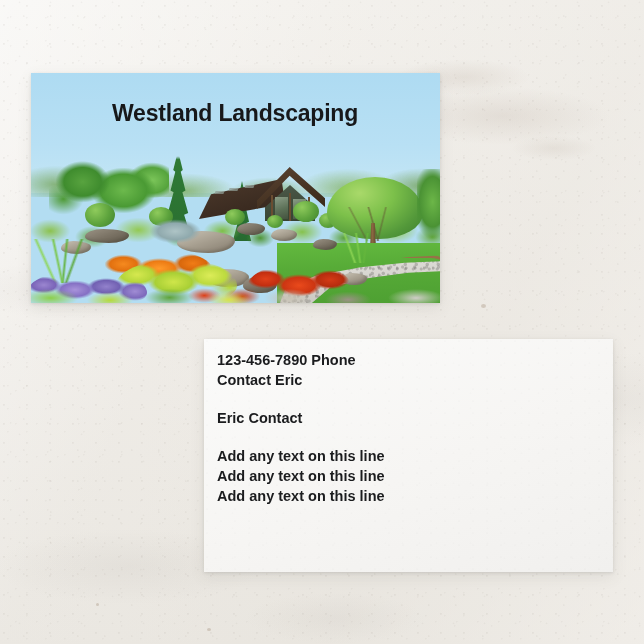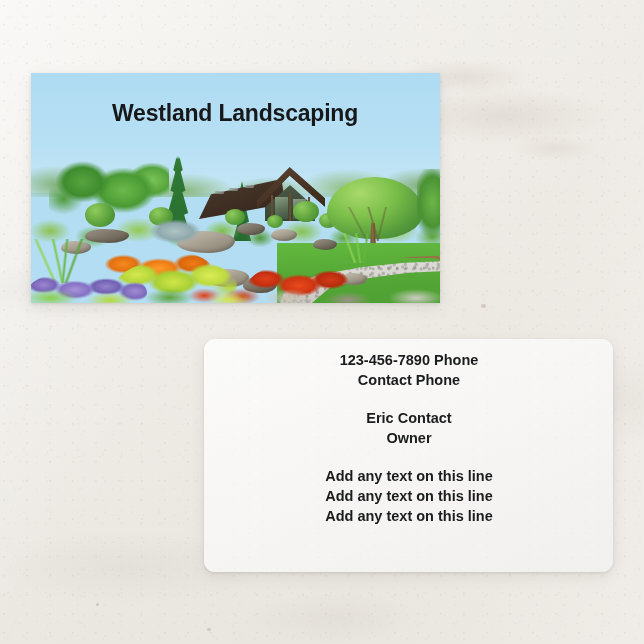--- a/index.html
+++ b/index.html
@@ -58,21 +58,20 @@
     background: rgba(150,126,104,0.30);
   }
 
   
   .card {
     position: absolute;
     background: #f6f5f3;
     box-shadow:
       0 1px 3px rgba(90,85,78,0.16),
       0 5px 14px rgba(90,85,78,0.10);
-    text-align: center;
   }
 
   
   #card-front {
     left: 31px;
     top: 73px;
     width: 409px;
     height: 230px;
     overflow: hidden;
   }
@@ -334,21 +333,20 @@
   #card-back {
     left: 204px;
     top: 339px;
     width: 409px;
     height: 233px;
     background:
       radial-gradient(circle at 22% 18%, rgba(0,0,0,0.012) 0.6px, transparent 1.2px),
       radial-gradient(circle at 68% 62%, rgba(0,0,0,0.010) 0.6px, transparent 1.2px),
       linear-gradient(158deg, #fbfbfa 0%, #f6f5f3 55%, #f1f0ee 100%);
     background-size: 14px 12px, 17px 15px, 100% 100%;
-    border-radius: 11px;
   }
   #back-text {
     position: absolute;
     left: 13px;
     top: 11px;
     right: 12px;
   }
   .line {
     font-size: 14.5px;
     font-weight: bold;
@@ -433,24 +431,23 @@
       <div class="ph" id="fg-bottom"></div>
 
     </div>
 
     <div id="card-title">Westland Landscaping</div>
   </div>
 
   <div class="card" id="card-back">
     <div id="back-text">
       <div class="line">123-456-7890 Phone</div>
-      <div class="line">Contact Phone</div>
+      <div class="line">Contact Eric</div>
       <div class="gap"></div>
       <div class="line">Eric Contact</div>
-      <div class="line">Owner</div>
       <div class="gap"></div>
       <div class="line">Add any text on this line</div>
       <div class="line">Add any text on this line</div>
       <div class="line">Add any text on this line</div>
     </div>
   </div>
 
 </div>
 
 </body></html>

